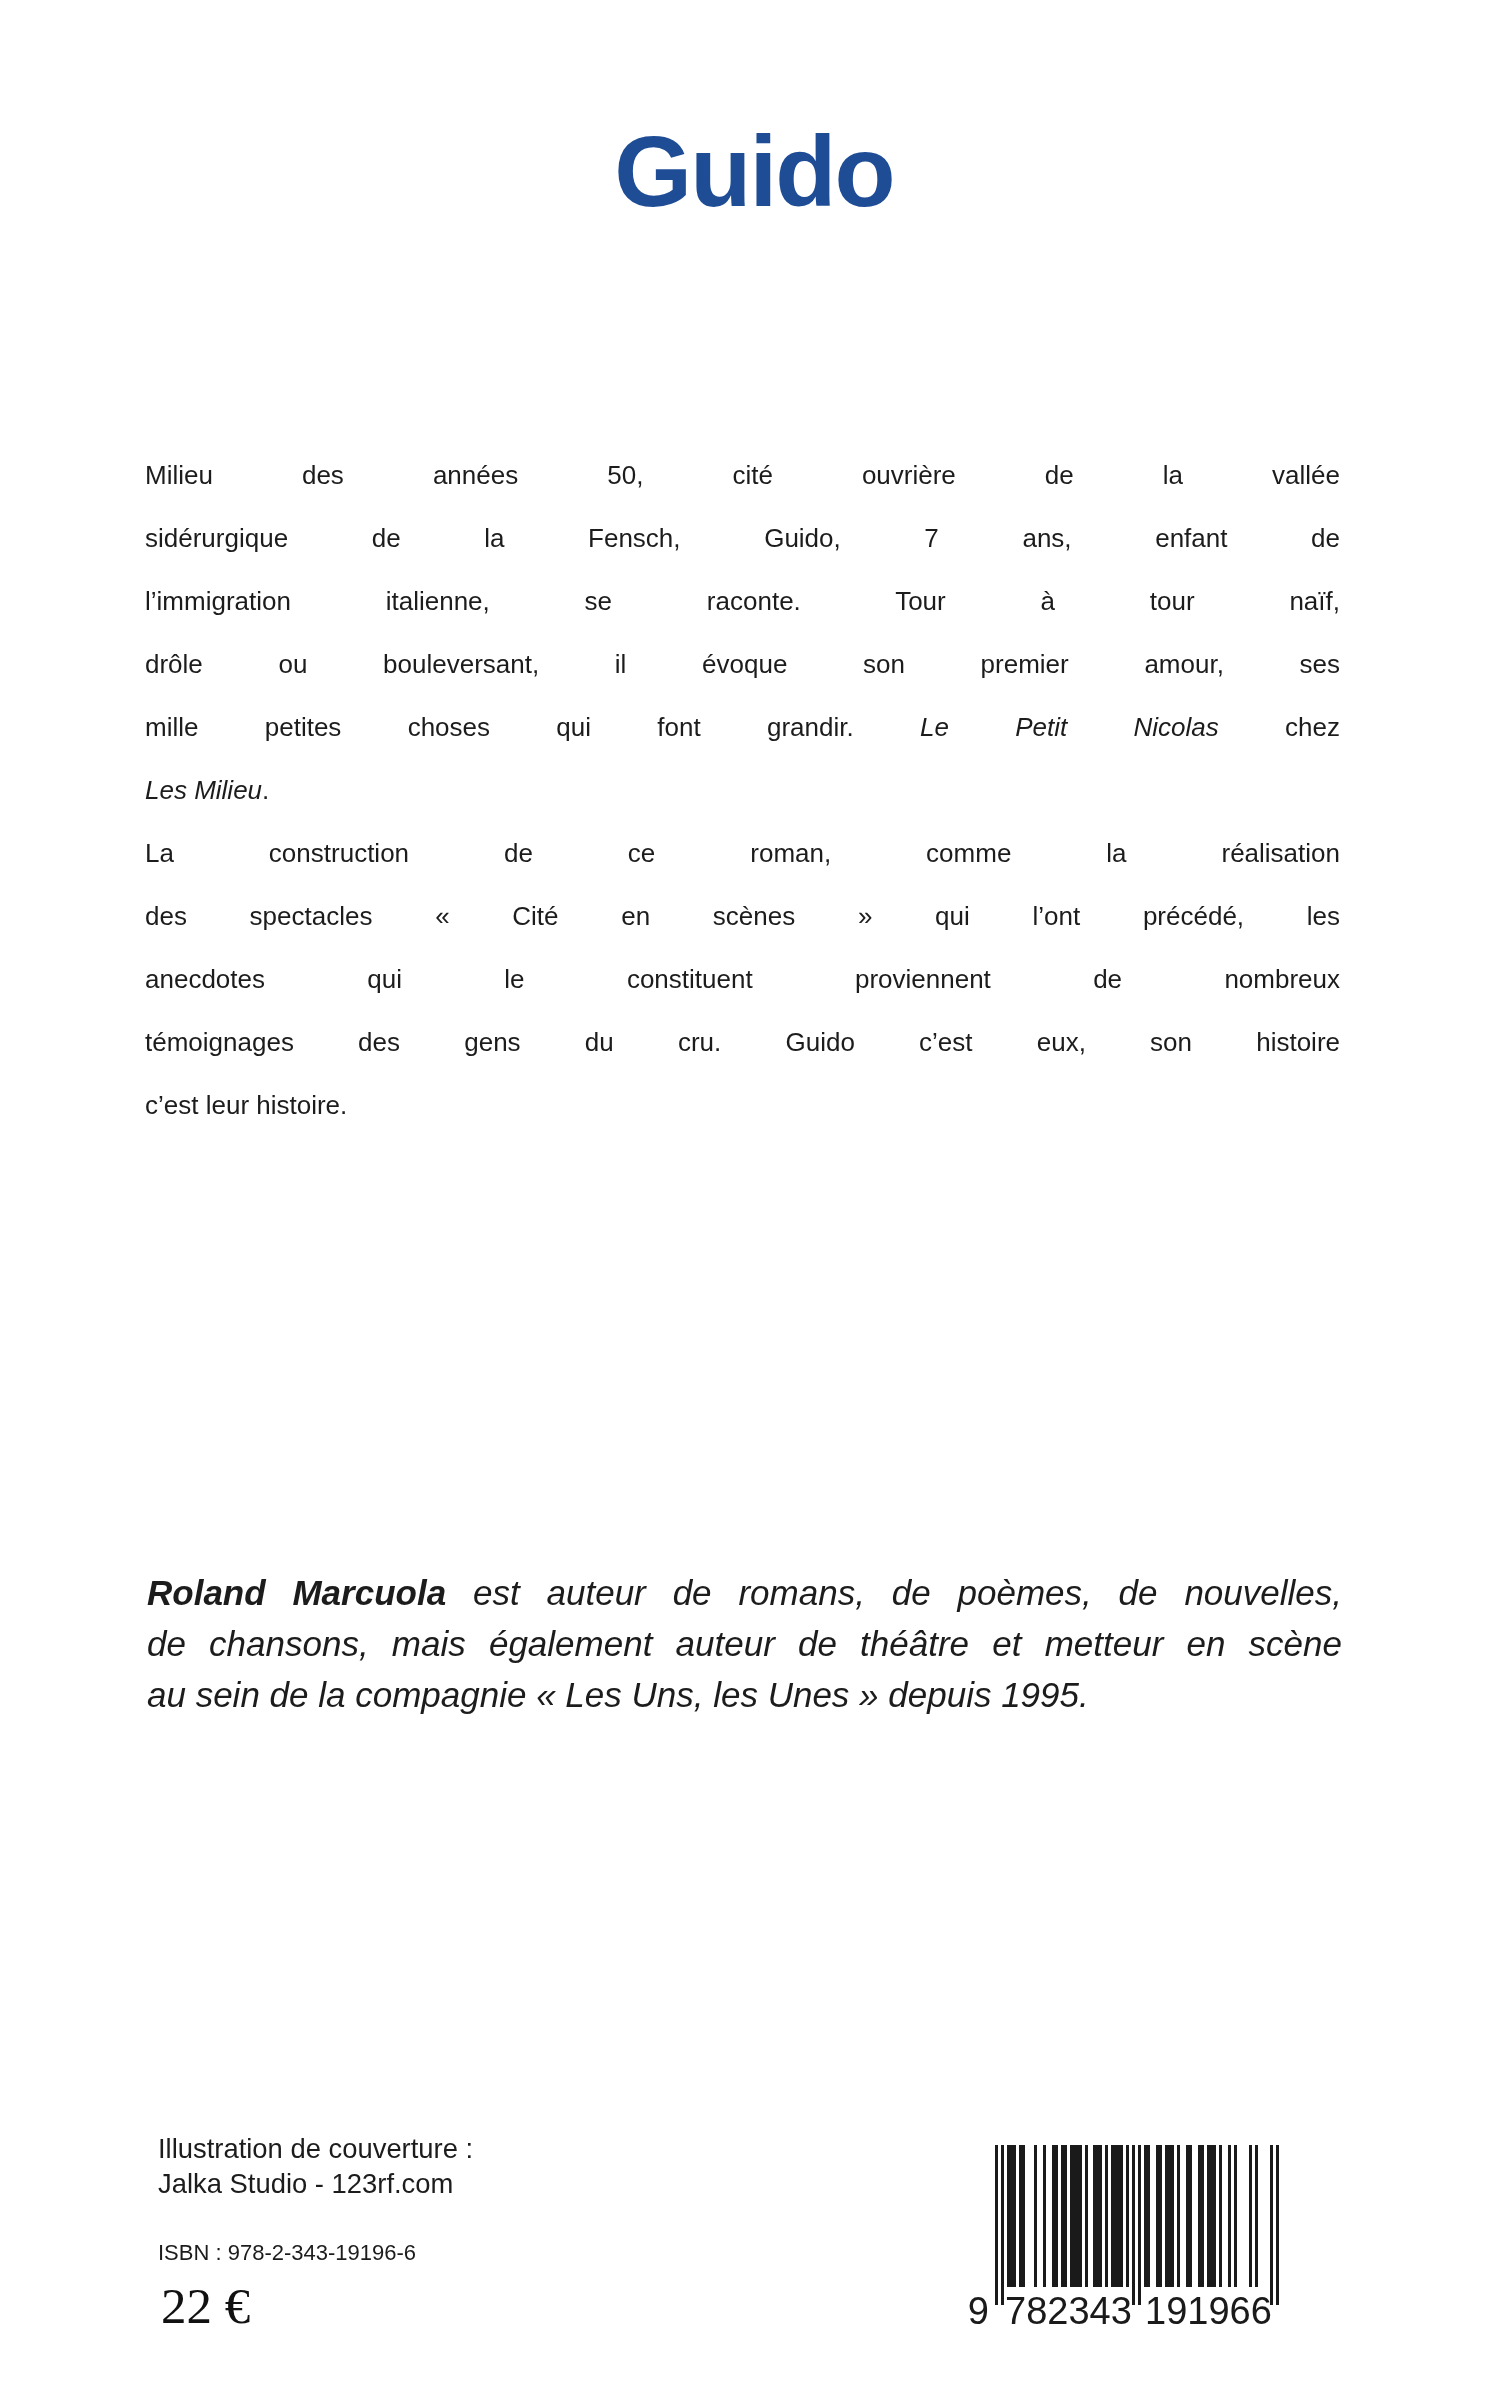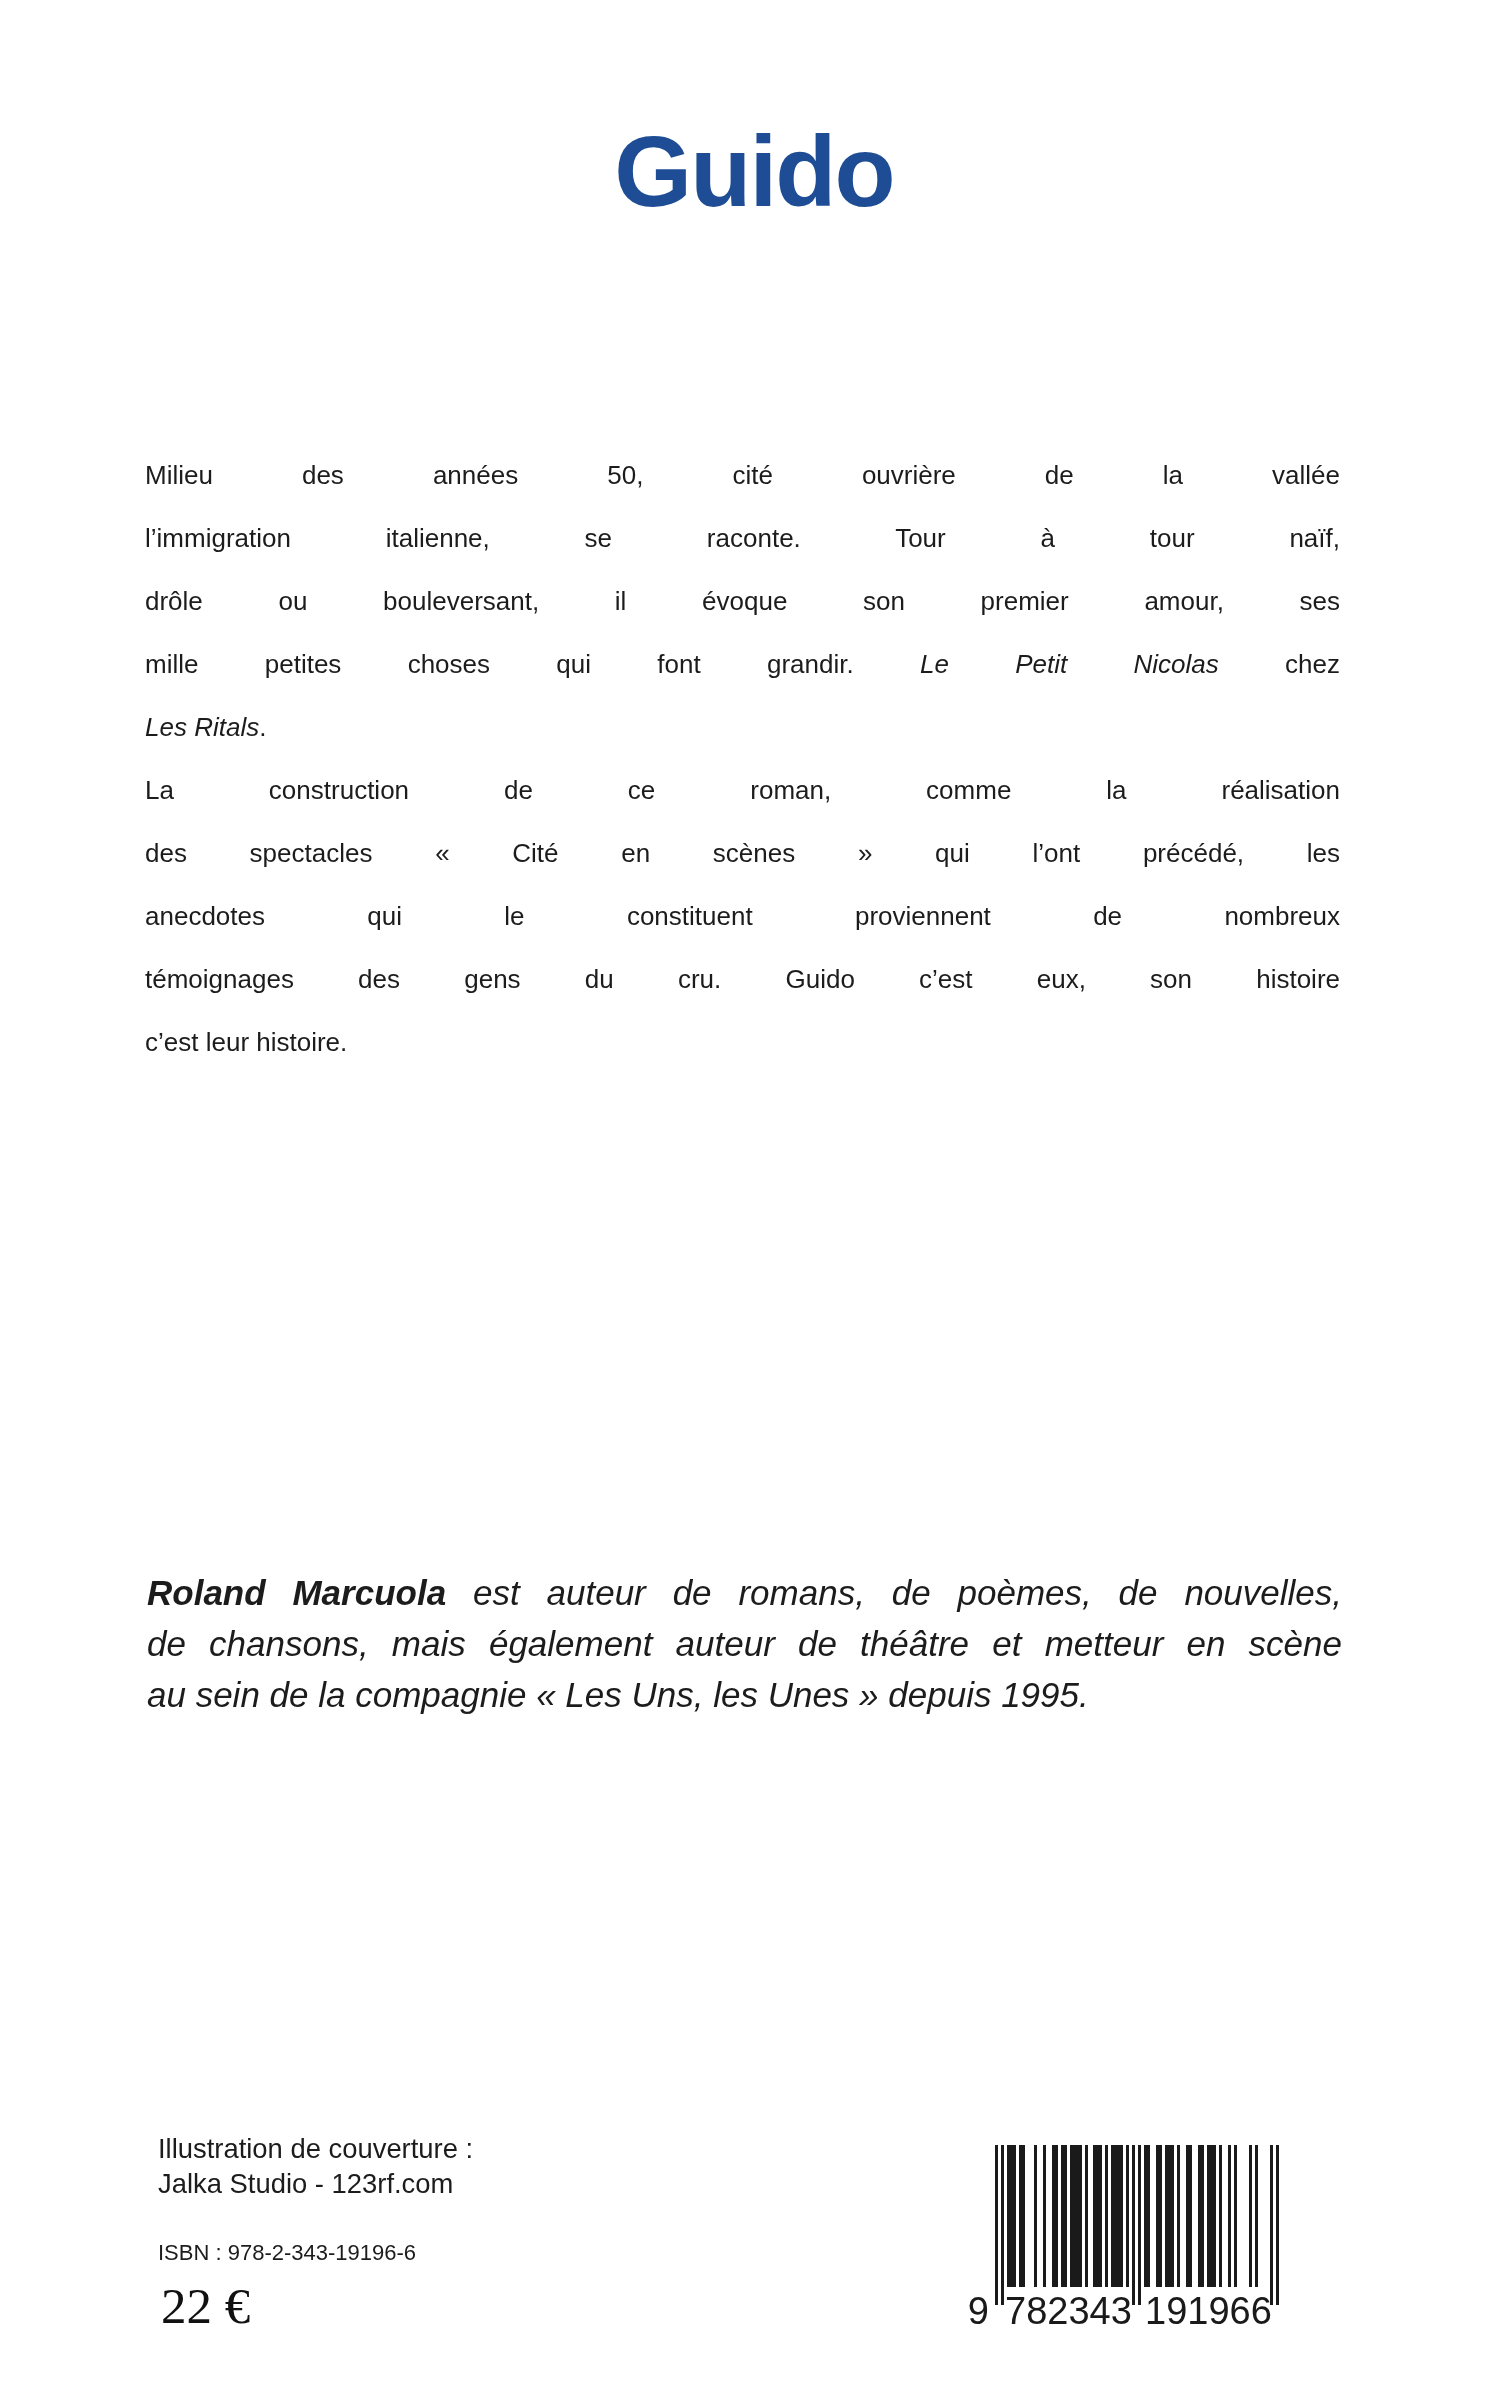--- a/index.html
+++ b/index.html
@@ -106,24 +106,25 @@
 </style>
 </head>
 <body>
 
 <div class="page">
 
   <h1 class="title" style="color: rgb(30, 77, 150);">Guido</h1>
 
   <div class="synopsis" id="synopsis">
       <div class="line"><span>Milieu des années 50, cité ouvrière de la vallée</span></div>
+      <div class="line"><span>sidérurgique de la Fensch, Guido, 7 ans, enfant de</span></div>
       <div class="line"><span>l’immigration italienne, se raconte. Tour à tour naïf,</span></div>
       <div class="line"><span>drôle ou bouleversant, il évoque son premier amour, ses</span></div>
       <div class="line"><span>mille petites choses qui font grandir. </span><span class="it">Le Petit Nicolas</span><span> chez</span></div>
-      <div class="line last"><span class="it">Les Ritals</span><span>.</span></div>
+      <div class="line last"><span class="it">Les Milieu</span><span>.</span></div>
       <div class="line"><span>La construction de ce roman, comme la réalisation</span></div>
       <div class="line"><span>des spectacles « Cité en scènes » qui l’ont précédé, les</span></div>
       <div class="line"><span>anecdotes qui le constituent proviennent de nombreux</span></div>
       <div class="line"><span>témoignages des gens du cru. Guido c’est eux, son histoire</span></div>
       <div class="line last"><span>c’est leur histoire.</span></div>
     </div>
 
   <div class="bio" id="bio">
       <div class="line"><span class="bd">Roland Marcuola</span><span> est auteur de romans, de poèmes, de nouvelles,</span></div>
       <div class="line"><span>de chansons, mais également auteur de théâtre et metteur en scène</span></div>

